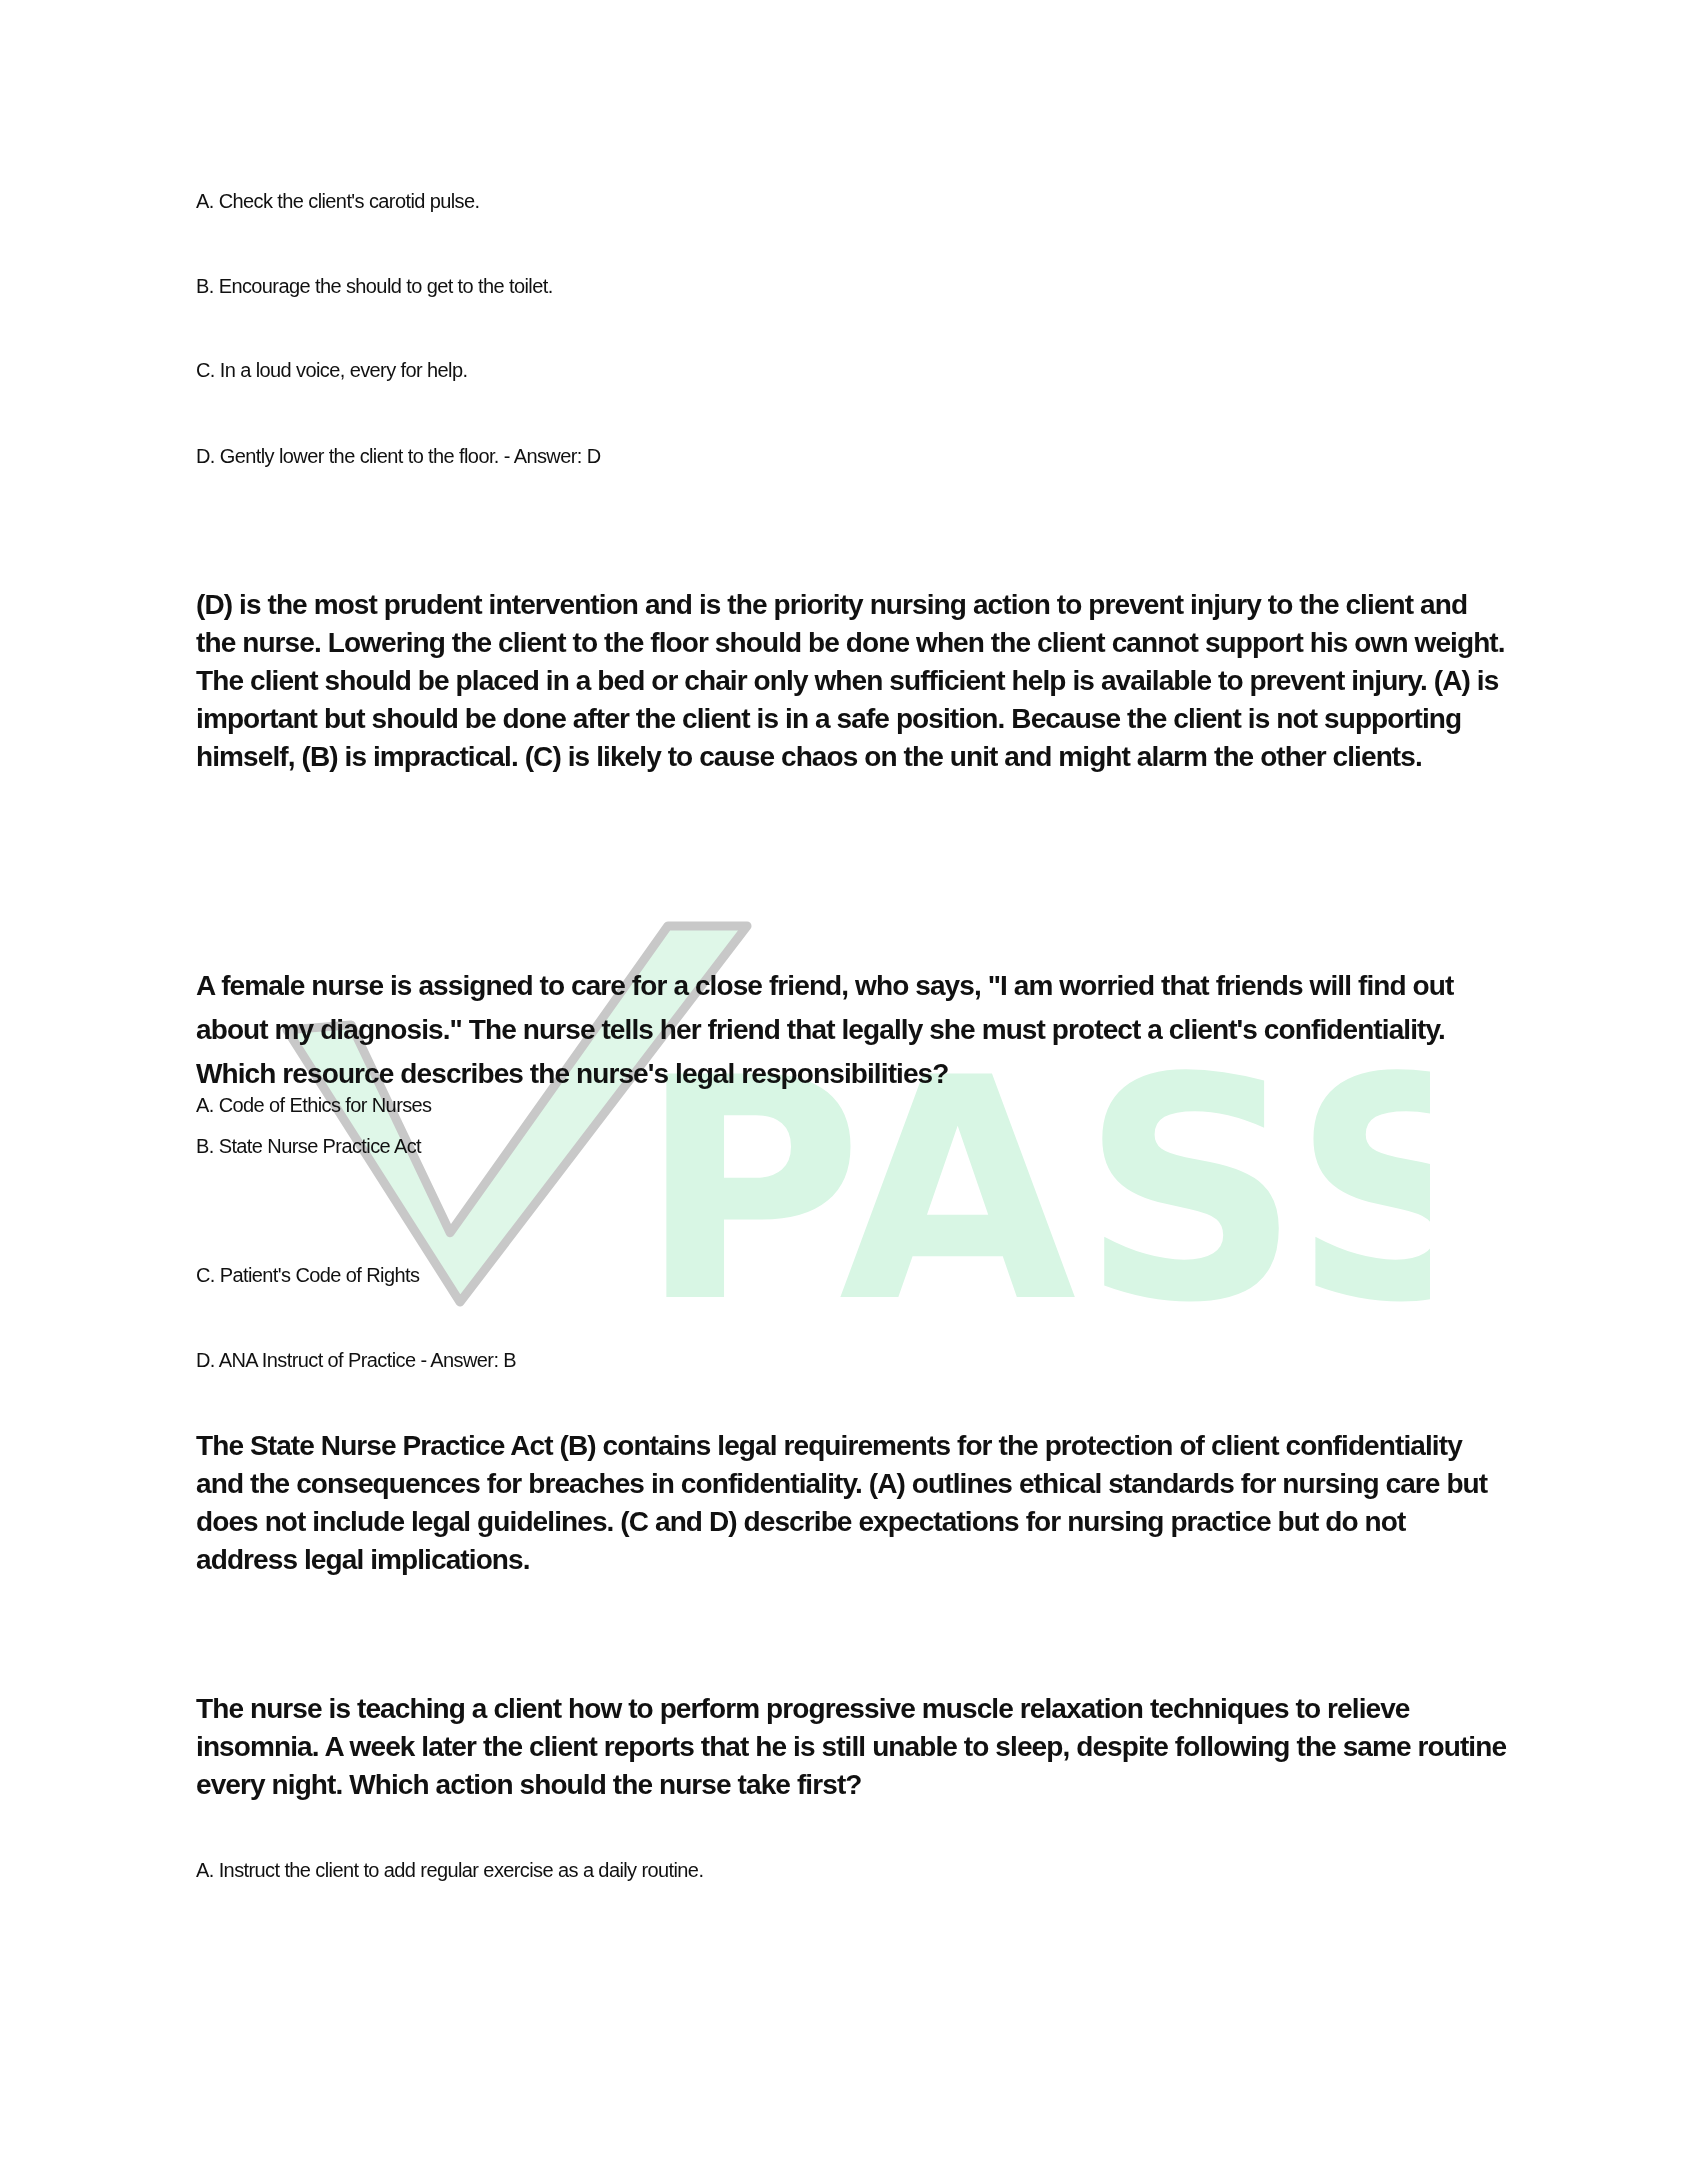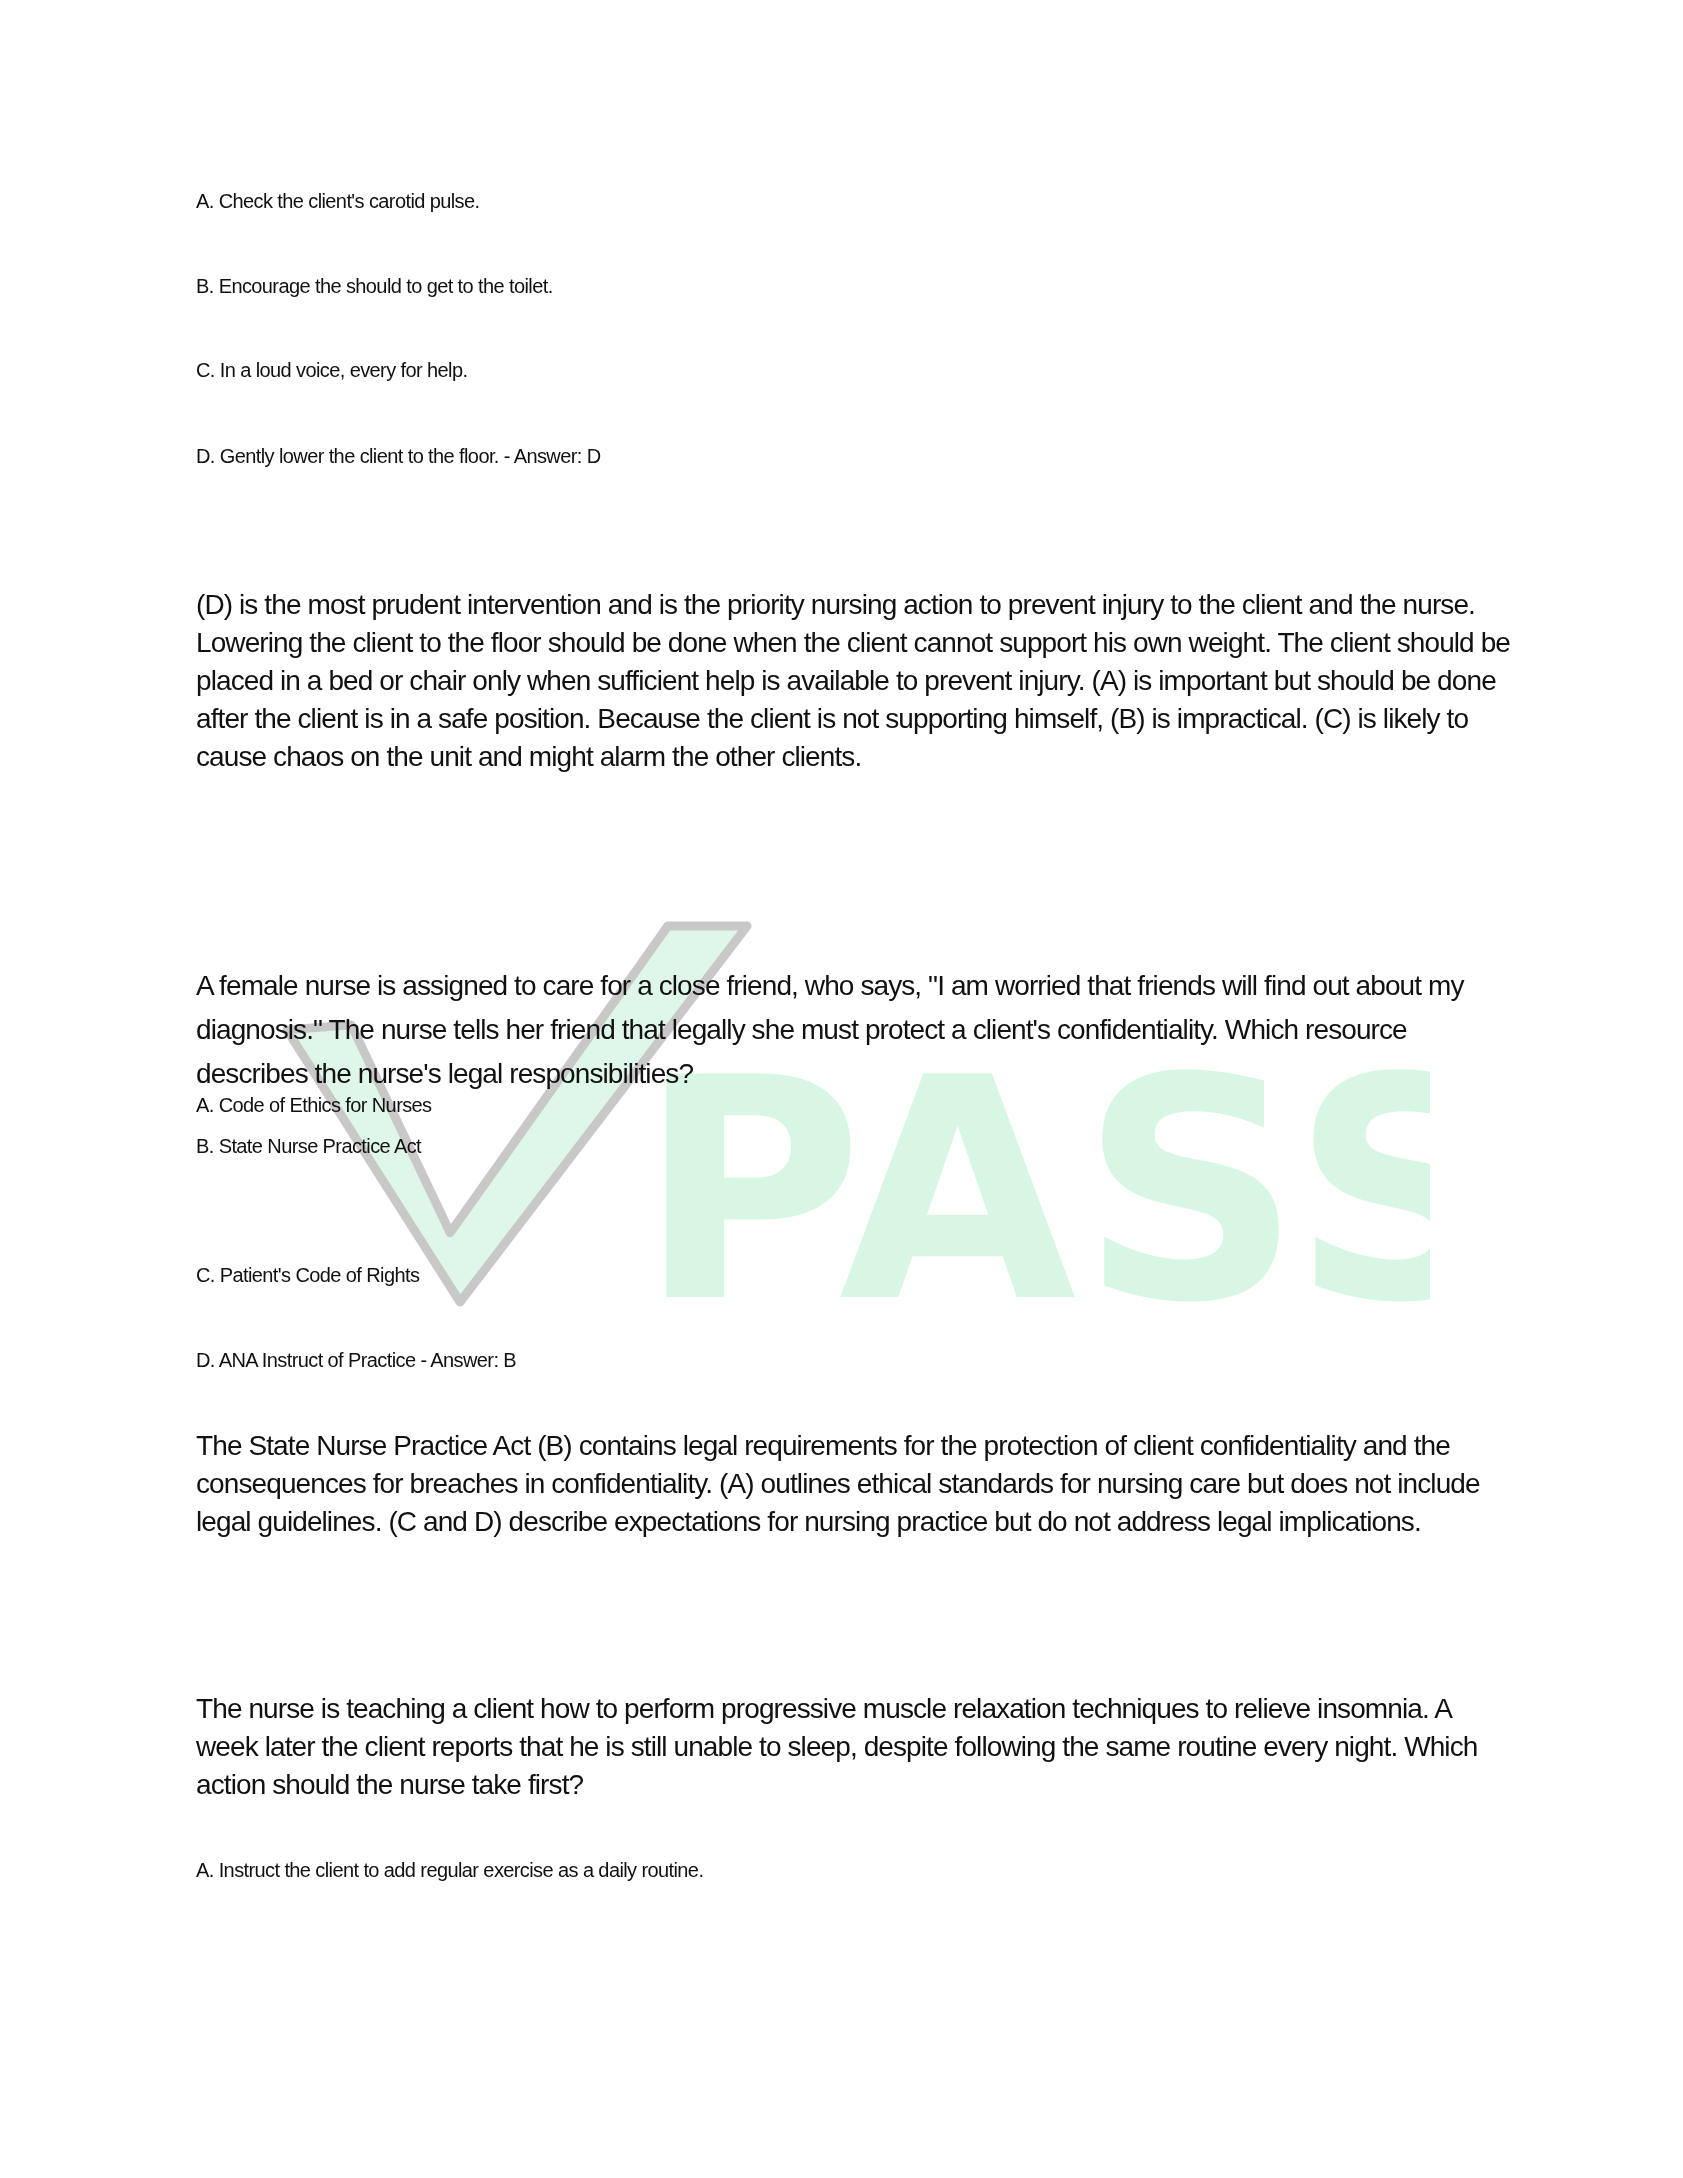--- a/index.html
+++ b/index.html
@@ -3,21 +3,21 @@
 <meta charset="utf-8">
 <style>
   html, body { margin: 0; padding: 0; background: #ffffff; }
   body { width: 1683px; height: 2178px; position: relative; overflow: hidden;
          font-family: "Liberation Sans", sans-serif; color: #111111; }
   .watermark { position: absolute; left: 272px; top: 906px; width: 1158px; height: 416px; z-index: 0; pointer-events: none; }
   .text { position: absolute; left: 196px; z-index: 1; font-size: 20px; line-height: 38px;
           font-family: "Liberation Sans Narrow", "Liberation Sans", sans-serif;
           letter-spacing: -0.6px; white-space: nowrap; }
   .para { position: absolute; left: 196px; z-index: 1; font-size: 28px; line-height: 38px;
-          letter-spacing: -0.9px; width: 1317px; }
+          letter-spacing: -0.9px; width: 1317px; font-weight: bold; }
 </style>
 </head>
 <body>
 
 <svg class="watermark" viewBox="0 0 1170 420">
   <path d="M15 125 L80 120 L180 330 L400 20 L480 20 L190 400 Z" fill="#dff7e8" stroke="#c8c8c8" stroke-width="9" stroke-linejoin="round"></path>
   <text x="370" y="395" font-family="'DejaVu Sans', sans-serif" font-weight="bold" font-size="310" fill="#d8f6e4" letter-spacing="4">PASS</text>
 </svg>
 
 <div class="text" style="top:182px">A. Check the client's carotid pulse.</div>

